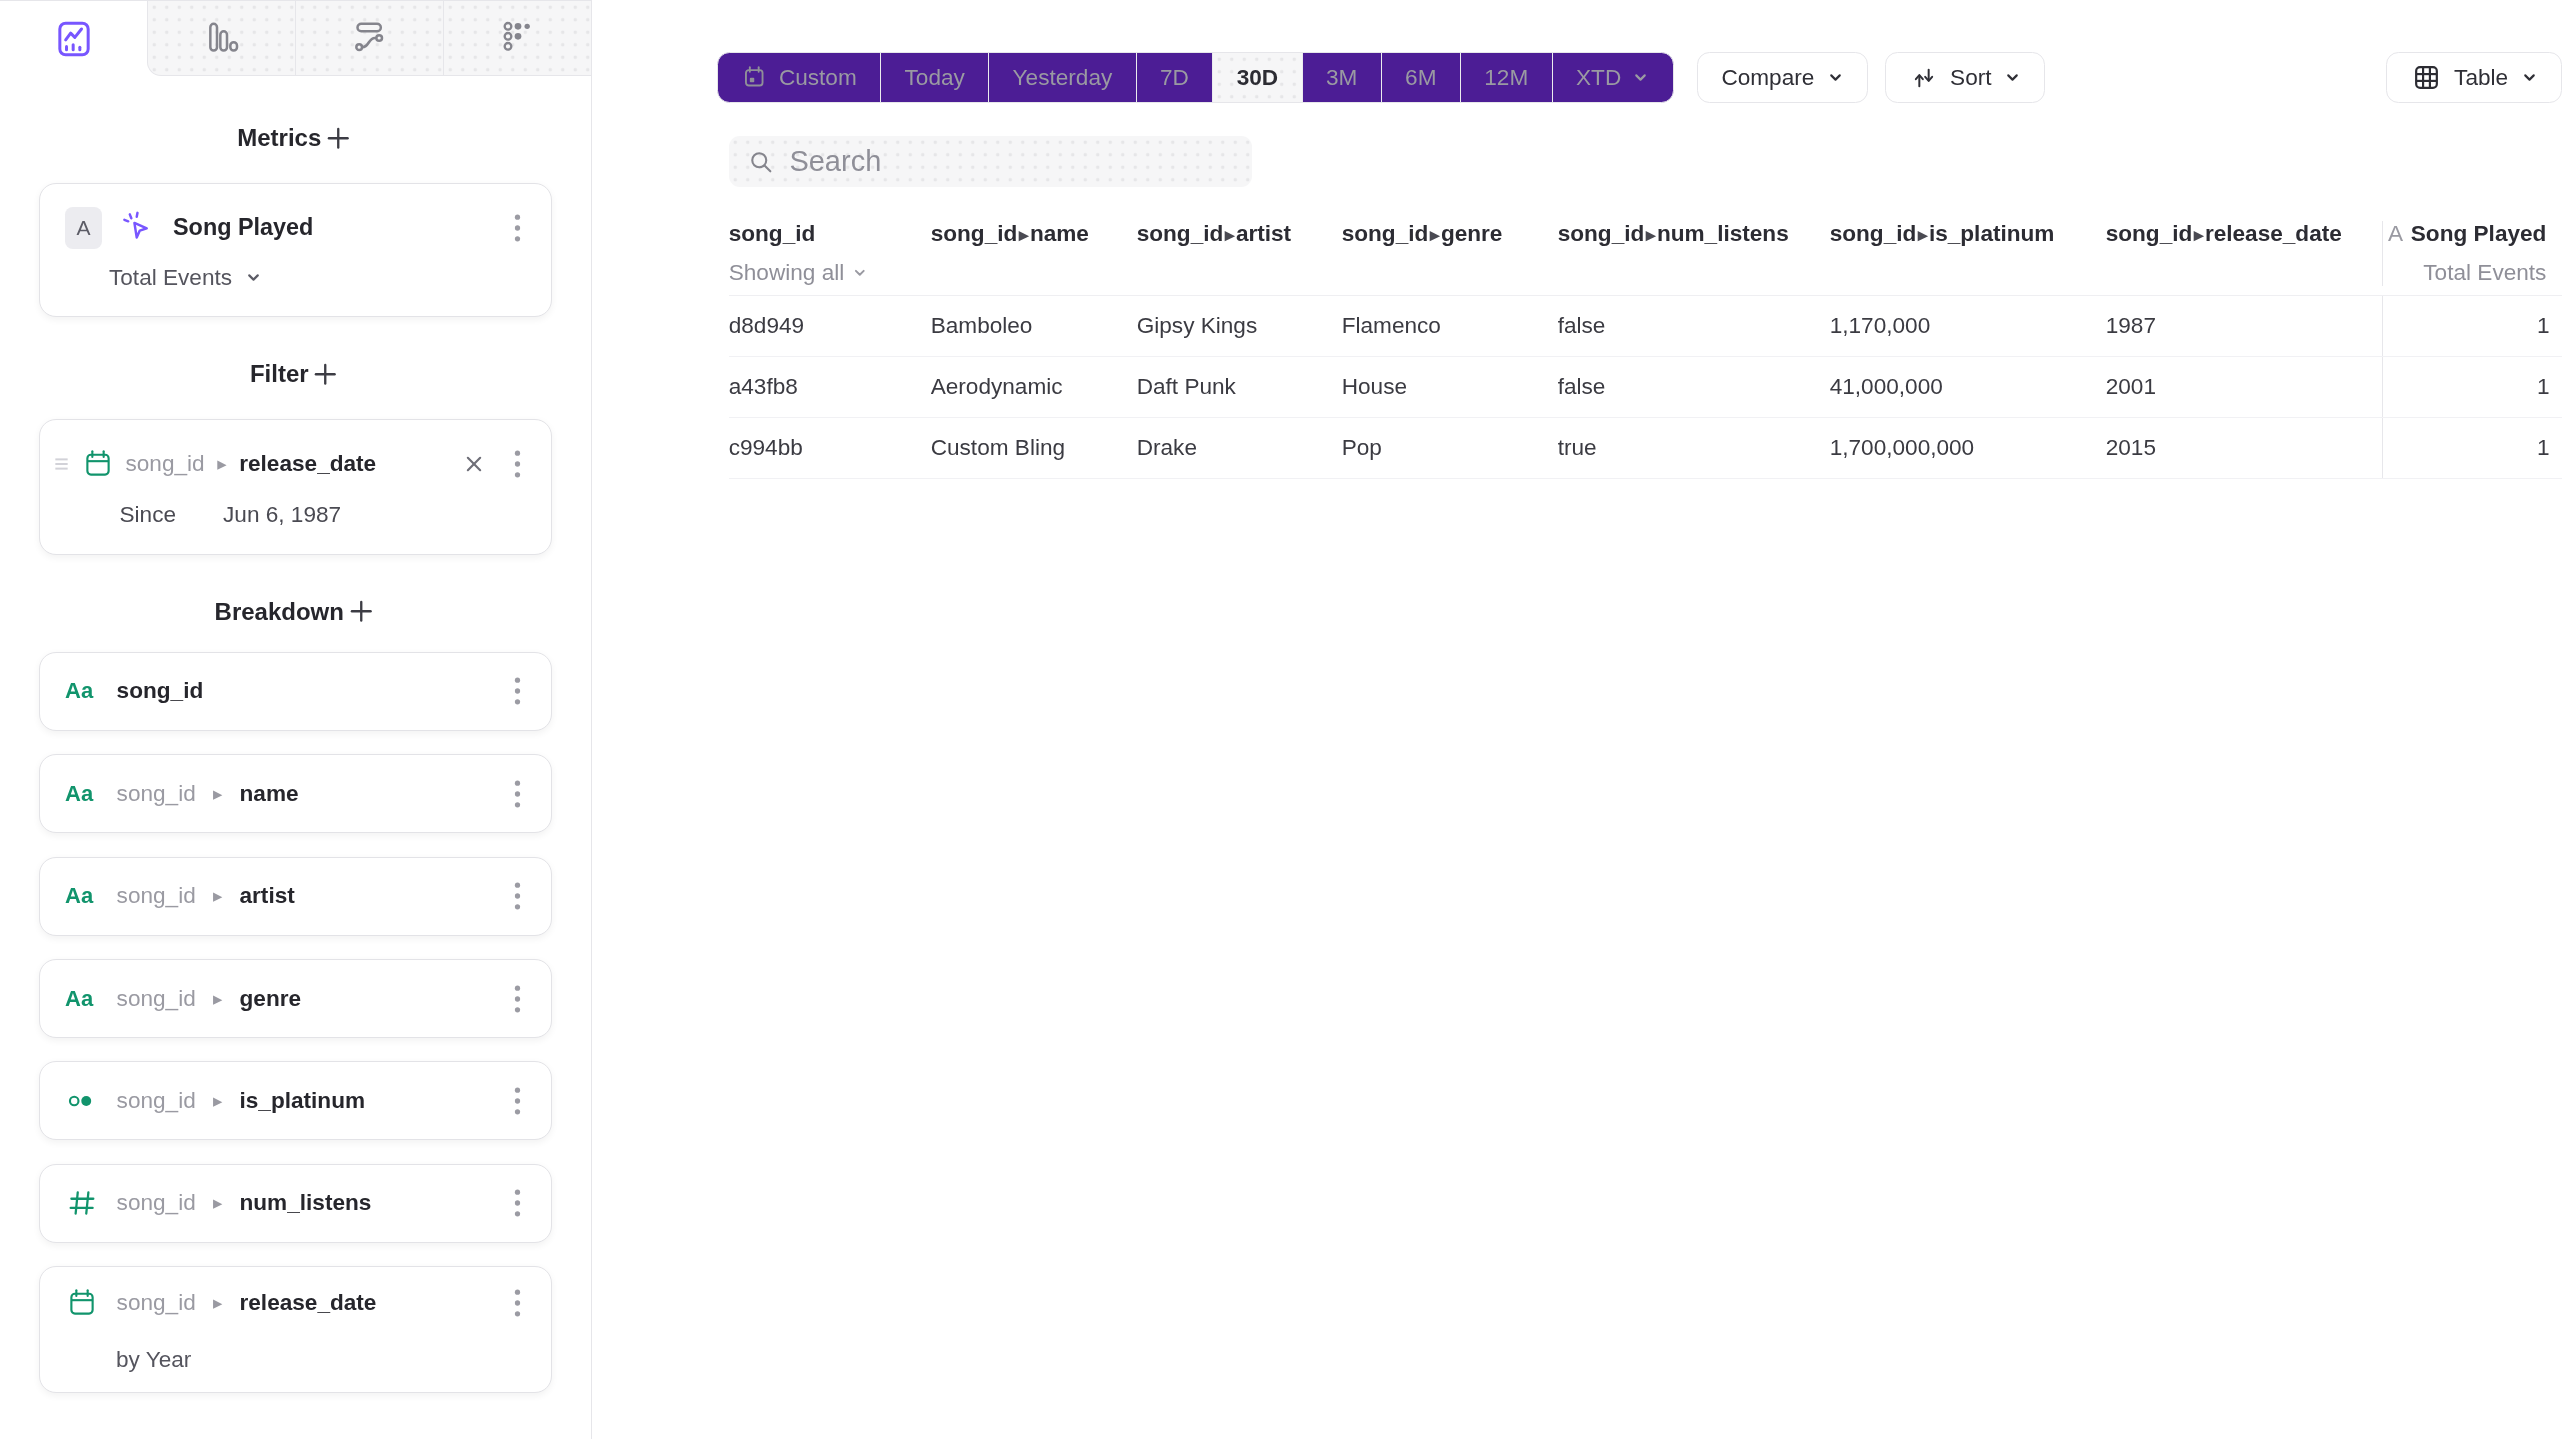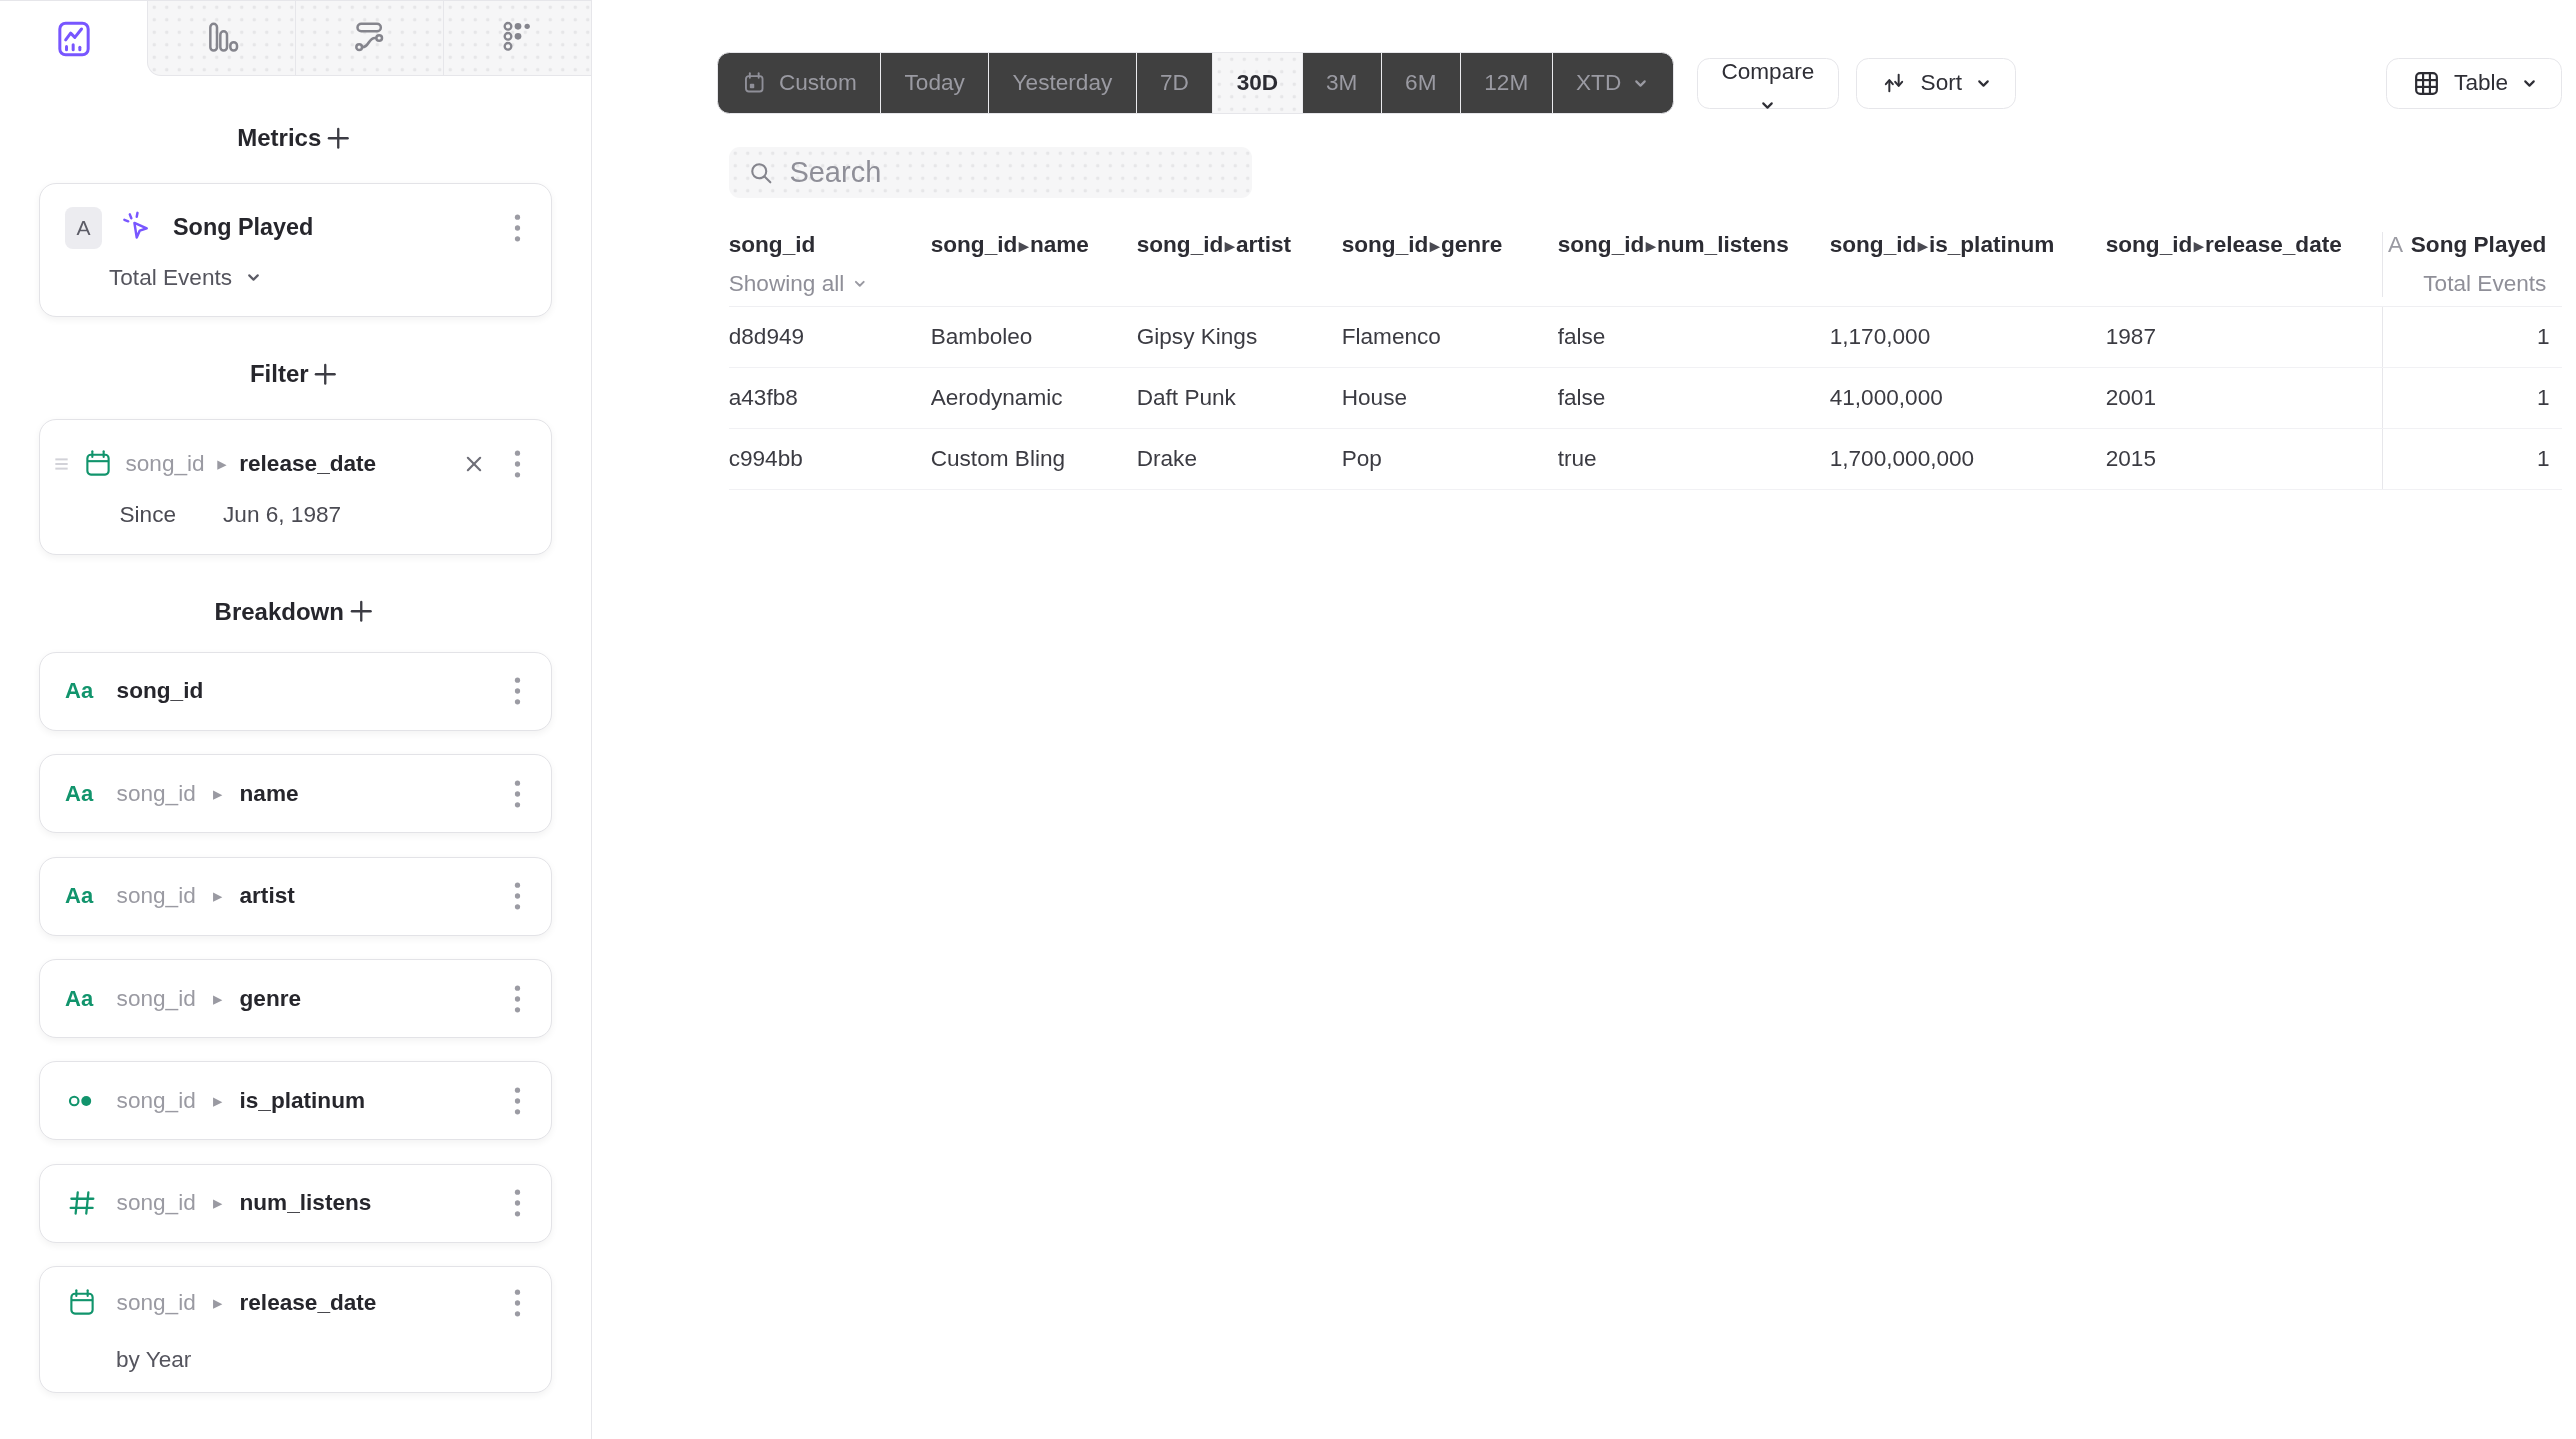--- a/index.html
+++ b/index.html
@@ -61,26 +61,26 @@
   .filter-sub{display:flex;align-items:center;gap:47px;color:#4a4a52;margin:17px 0 3.1px 67px;}
   .bd-card{display:flex;align-items:center;height:79px;padding:0 23.4px 0 25px;margin-top:23.4px;gap:15.6px;cursor:grab;}
   .bd-card.tall{height:auto;flex-direction:column;align-items:stretch;padding:12.5px 23.4px 18.7px 25px;}
   .bd-row{display:flex;align-items:center;gap:15.6px;min-height:47px;}
   .aa-glyph{color:var(--green);font-weight:600;font-size:22px;width:36px;flex:none;}
   .by-year{color:var(--text-mid);margin:4.7px 0 0 51px;}
 
   
   .main{flex:1;display:flex;flex-direction:column;padding:0 14px 0 125px;min-width:0;}
   .topbar{margin-top:52px;display:flex;align-items:center;flex:none;}
-  .seg-control{display:flex;align-items:stretch;height:62px;border:1.6px solid var(--border);border-radius:12.5px;background:#404040;overflow:hidden;}
+  .seg-control{display:flex;align-items:stretch;height:51px;border:1.6px solid var(--border);border-radius:12.5px;background:#4c1d95;overflow:hidden;}
   .seg{display:flex;align-items:center;gap:11px;padding:0 23.4px;color:#9a9aa2;border-left:1.6px solid #ebebee;cursor:pointer;white-space:nowrap;}
   .seg:first-child{border-left:none;}
   .seg.active{color:var(--text-dark);font-weight:700;}
   .btn{height:51px;border:1.6px solid var(--border);border-radius:12.5px;background:#fff;display:flex;align-items:center;gap:12.5px;padding:0 23.4px;color:#2f2f36;font-weight:500;cursor:pointer;white-space:nowrap;}
-  .btn.compare{margin-left:23.4px;flex-direction:column;}
+  .btn.compare{margin-left:23.4px;}
   .btn.sort{margin-left:17px;}
   .btn.view{margin-left:auto;}
   .search-wrap{margin:33px 0 0 11.7px;width:523px;height:51px;border-radius:11px;display:flex;align-items:center;gap:14px;padding:0 18.7px;flex:none;}
   .search-input{border:none;outline:none;background:transparent;font-family:Liberation Sans, sans-serif;font-size:29px;color:var(--text-body);flex:1;}
   .search-input::placeholder{color:#8f8f98;}
 
   .table{margin:20px 0 0 11.7px;flex:none;}
   .tgrid{display:grid;grid-template-columns:202px 206px 205px 216px 272px 276px 276px minmax(0,1fr);}
   .thead{padding-top:14px;min-height:89px;border-bottom:1.6px solid var(--border-soft);align-content:start;}
   .th{font-weight:600;color:var(--text-dark);padding-right:12.5px;}

